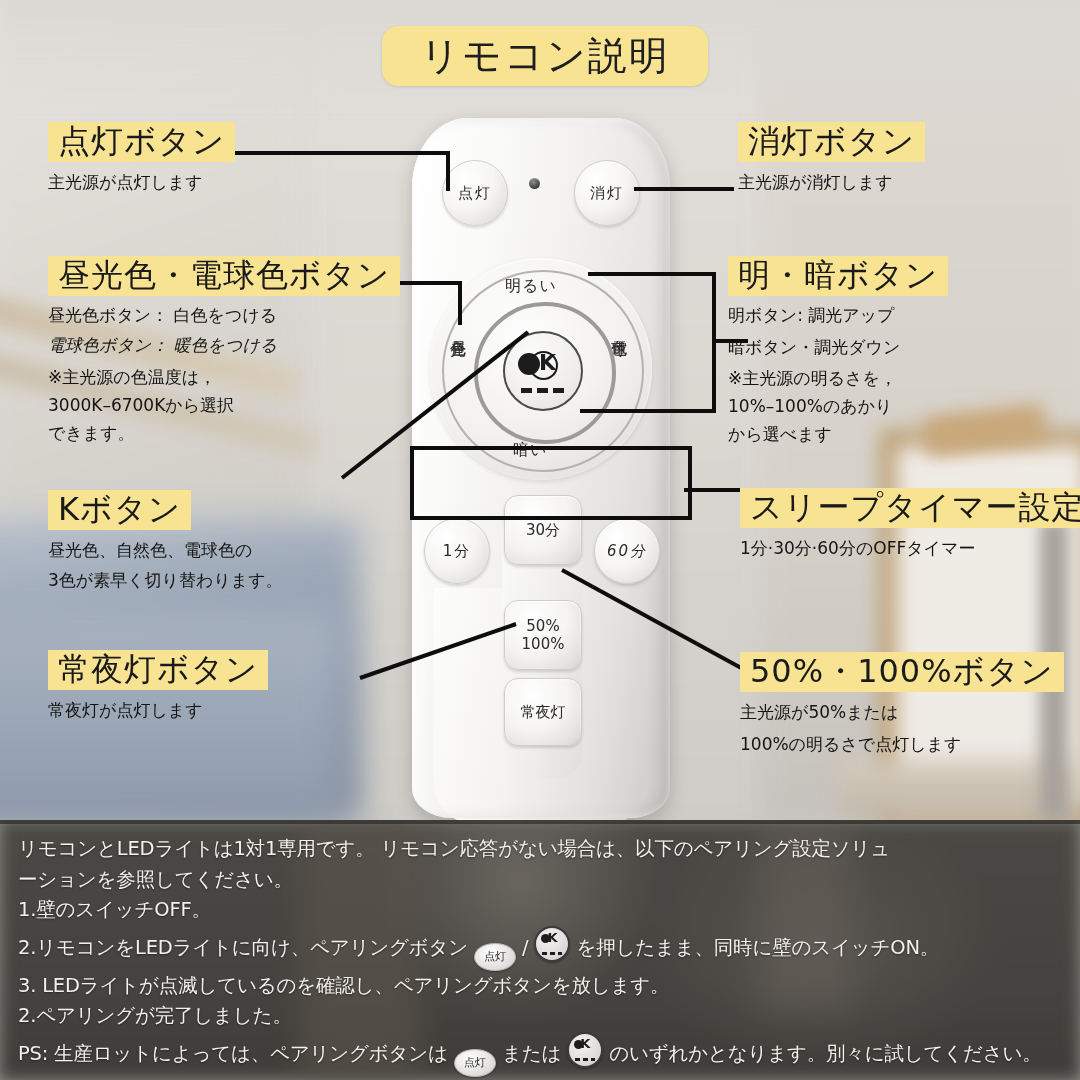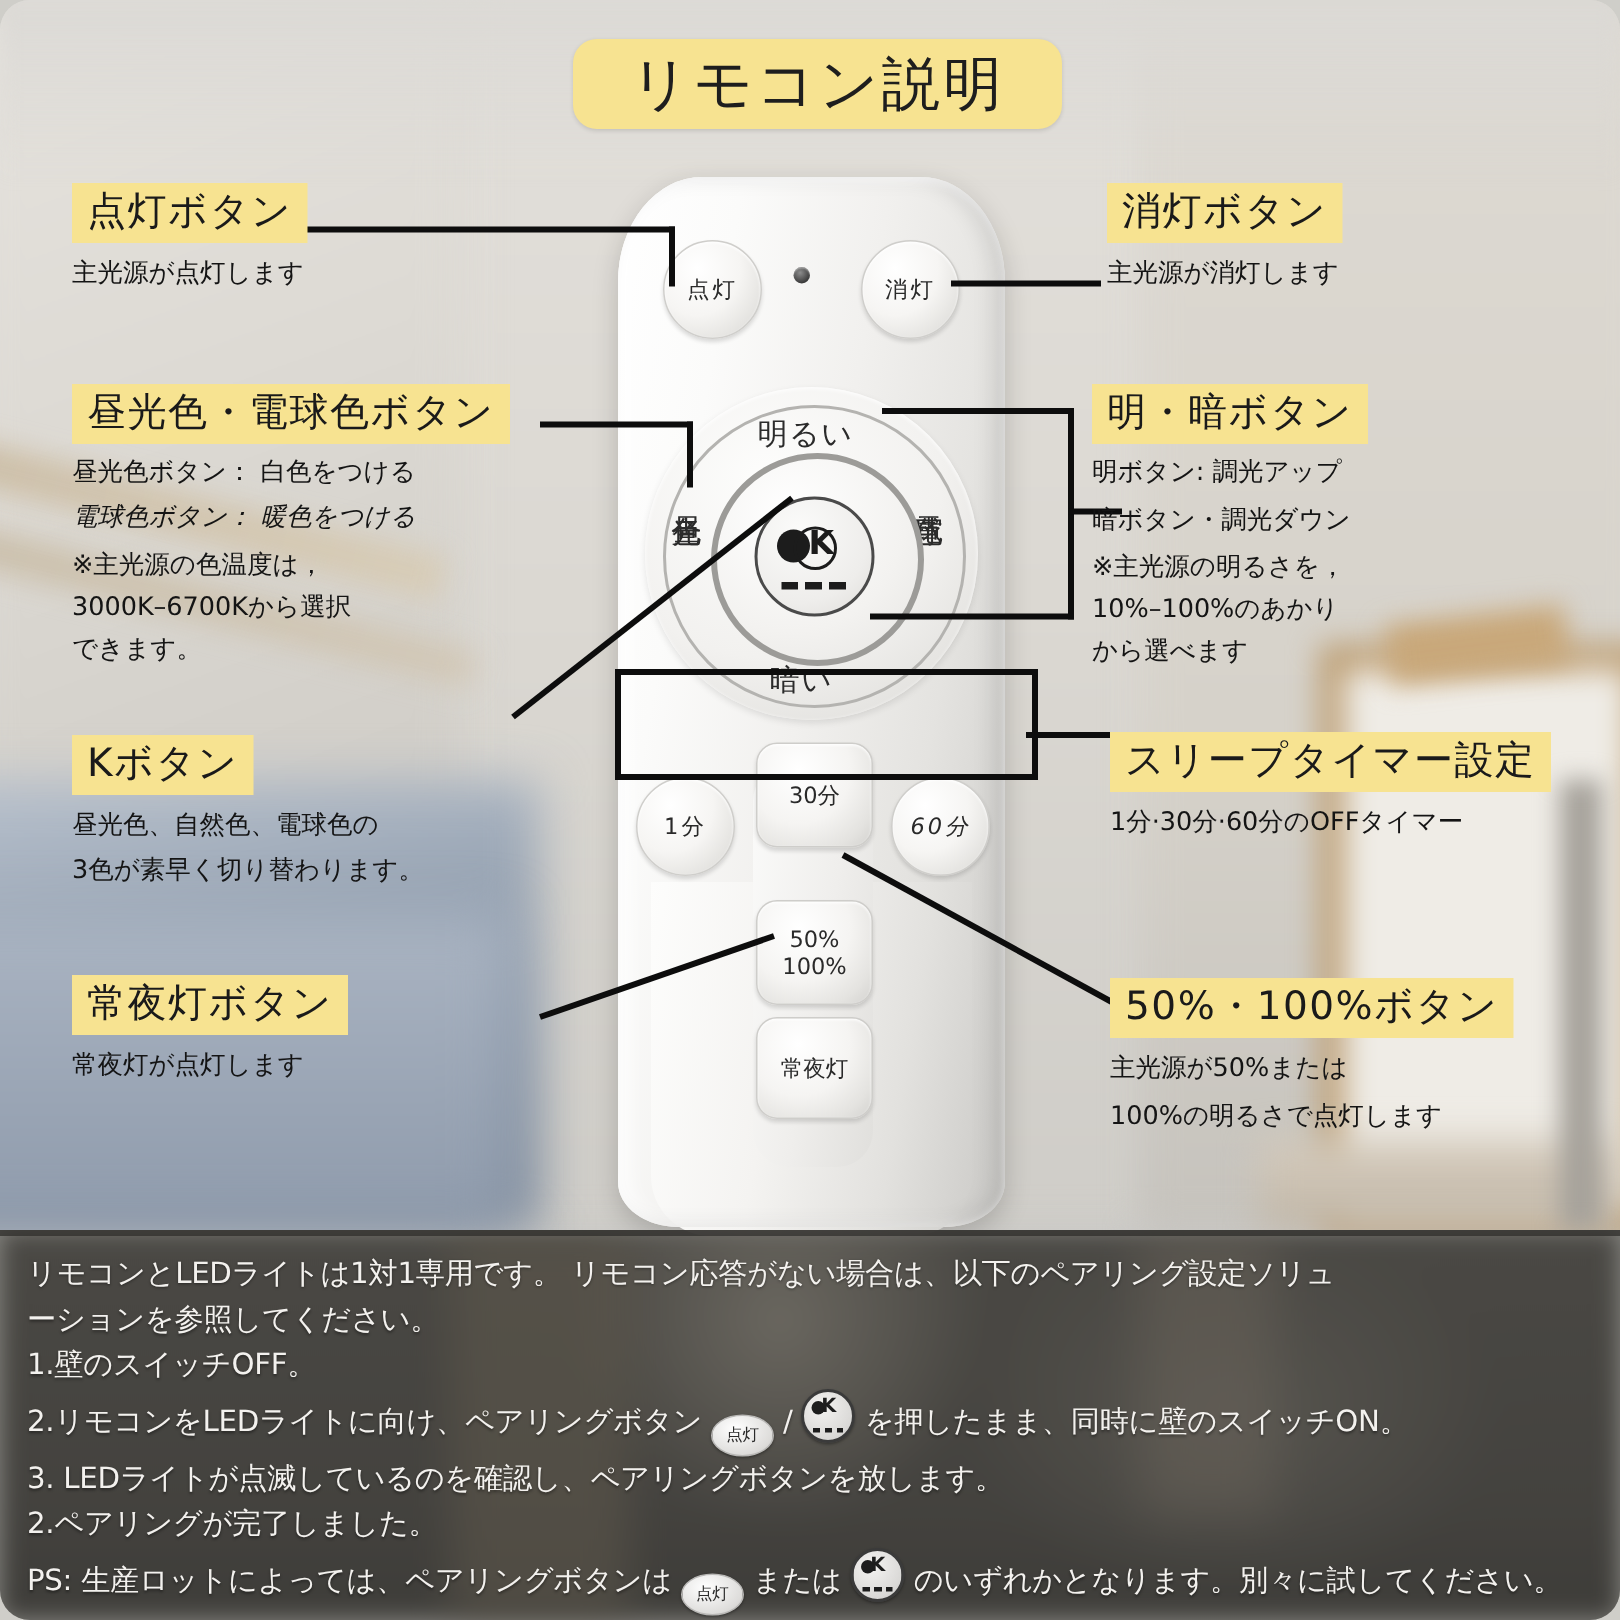--- a/index.html
+++ b/index.html
@@ -2,21 +2,21 @@
 <html><head>
 <meta charset="utf-8">
 <style>
   html,body{margin:0;padding:0;}
   body{
     width:1080px;height:1080px;overflow:hidden;
     font-family:"DejaVu Sans","Liberation Sans",sans-serif;
     background:#cfcec9;
     position:relative;
   }
-  #stage{position:absolute;inset:0;width:1080px;height:1080px;overflow:hidden;border-radius:20px;}
+  #stage{position:absolute;inset:0;width:1080px;height:1080px;overflow:hidden;}
 
   
   .bg{position:absolute;left:0;top:0;width:1080px;height:820px;overflow:hidden;}
   .bg-base{position:absolute;inset:0;
     background:
       linear-gradient(180deg,#d8d6d2 0%,#dedbd6 30%,#dcd9d4 55%,#d3d1cd 75%,#c9c8c6 100%);
   }
   .bg-l-wall{position:absolute;left:-20px;top:0;width:330px;height:560px;
     background:linear-gradient(160deg,#e6e3de 0%,#dddad4 45%,#cfccc6 100%);
     filter:blur(14px);}
@@ -77,21 +77,21 @@
 
   
   .title-badge{position:absolute;left:382px;top:26px;width:326px;height:60px;
     background:#f7e391;border-radius:16px;display:flex;align-items:center;justify-content:center;
     box-shadow:0 1px 3px rgba(0,0,0,.12);}
   .title-badge span{font-size:39px;color:#1e1e1e;letter-spacing:2px;font-weight:500;}
 
   
   .callout{position:absolute;}
   .callout .hl{display:inline-block;background:#f7e391;padding:2px 10px 4px;
-    font-size:26px;color:#1a1a1a;letter-spacing:1px;line-height:34px;white-space:nowrap;}
+    font-size:32px;color:#1a1a1a;letter-spacing:1px;line-height:34px;white-space:nowrap;}
   .callout .hlwrap{display:block;}
   .callout .desc{font-size:17px;color:#141414;line-height:30px;white-space:nowrap;margin-top:5px;}
   .callout .desc.tight{line-height:28px;}
   .callout.right .hlwrap{text-align:left;}
 
   
   .ln{position:absolute;background:#0d0d0d;}
   .box{position:absolute;border:4px solid #0d0d0d;}
   .diag{position:absolute;}
 
@@ -137,21 +137,21 @@
     background:radial-gradient(circle at 36% 28%,#ffffff,#f3f2f0 60%,#e6e5e2 100%);}
   .k-btn{position:absolute;left:105px;top:213px;width:76px;height:76px;border-radius:50%;
     border:2px solid #4a4a4a;
     background:radial-gradient(circle at 36% 28%,#fbfbfa,#eeedeb 65%,#dedcd9 100%);}
   .k-moon{position:absolute;left:13px;top:20px;width:22px;height:22px;border-radius:50%;background:#1c1c1c;}
   .k-letter{position:absolute;left:34px;top:18px;font-size:22px;color:#1c1c1c;font-weight:600;line-height:24px;}
   .k-ring{position:absolute;left:24px;top:18px;width:25px;height:25px;border-radius:50%;border:2px solid #1c1c1c;}
   .k-dash{position:absolute;left:16px;bottom:16px;width:44px;height:5px;
     background:repeating-linear-gradient(90deg,#1c1c1c 0 11px,transparent 11px 16px);}
 
-  .pad-label{position:absolute;font-size:20px;color:#2b2b2b;letter-spacing:1px;}
+  .pad-label{position:absolute;font-size:16px;color:#2b2b2b;letter-spacing:1px;}
   .pad-label.vert{writing-mode:vertical-rl;text-orientation:upright;letter-spacing:0;line-height:16px;}
 
   .seg-strip{position:absolute;left:104px;top:392px;width:80px;height:268px;border-radius:24px;
     background:linear-gradient(100deg,#fbfbfa,#efeeec 55%,#e0dfdc);}
 </style>
 </head>
 <body>
 
 <div id="stage">
 

